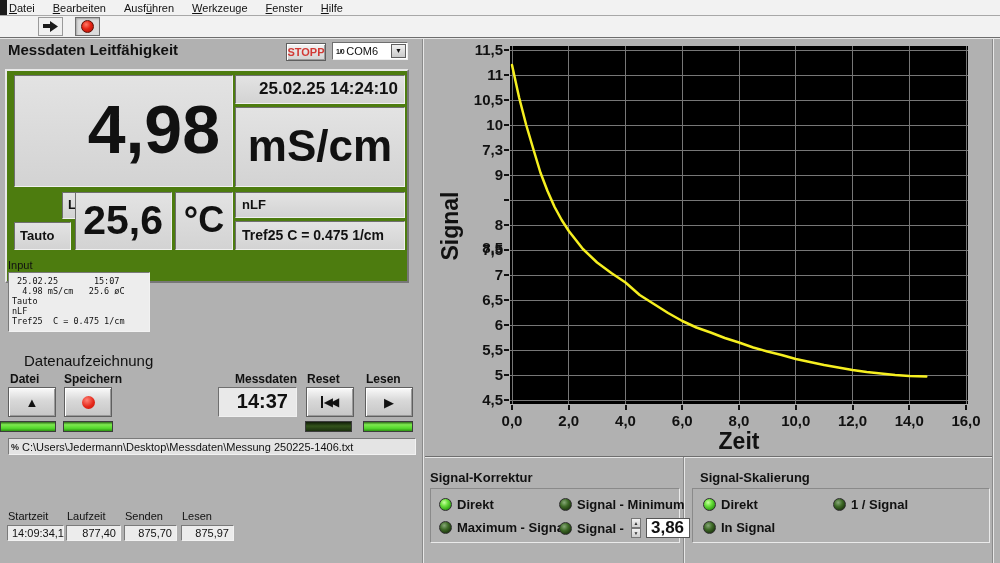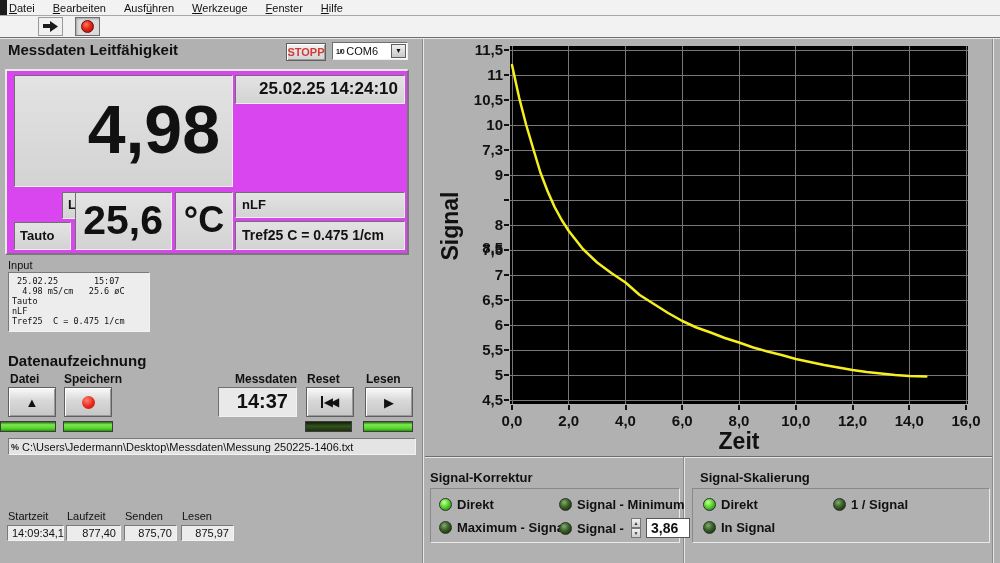--- a/index.html
+++ b/index.html
@@ -33,42 +33,42 @@
   .stop-btn { position:absolute; left:286px; top:43px; width:40px; height:18px;
     background:linear-gradient(180deg,#f5f5f5,#d2d2d2); border:1px solid #5f5f5f;
     box-shadow:inset 1px 1px 0 #fff, inset -1px -1px 0 #9c9c9c;
     color:#d23a35; font-size:11px; font-weight:bold; text-align:center; line-height:16px; cursor:pointer; }
   .combo { position:absolute; left:332px; top:42px; width:76px; height:18px; background:#fff;
     border:1px solid; border-color:#6f6f6f #efefef #efefef #6f6f6f; display:flex; align-items:center; }
   .io-glyph { font-size:7px; font-weight:bold; line-height:7px; padding:0 2px 0 3px; letter-spacing:-0.5px; }
   .combo-text { font-size:11px; flex:1; }
   .combo-arrow { width:15px; height:14px; margin-right:1px; border:1px solid #5f5f5f;
     background:linear-gradient(180deg,#f0f0f0,#c9c9c9); font-size:7px; line-height:12px; text-align:center; cursor:pointer; }
-  .frame { position:absolute; left:5px; top:69px; width:404px; height:186px;
-    border:2px solid; border-color:#e9e9e9 #777 #777 #e9e9e9; background:#d946ef; }
+  .frame { position:absolute; left:5px; top:69px; width:404px; height:214px;
+    border:2px solid; border-color:#e9e9e9 #777 #777 #e9e9e9; background:#4d7c0f; }
   .dispbox { position:absolute; background:linear-gradient(180deg,#e3e3e3,#d3d3d3);
     border:1px solid; border-color:#6f6f6f #f0f0f0 #f0f0f0 #6f6f6f; overflow:hidden; }
   .big-value { left:7px; top:4px; width:219px; height:112px; font-size:68px; font-weight:bold;
     text-align:right; line-height:106px; padding-right:12px; }
   .ts-box { left:228px; top:4px; width:170px; height:29px; font-size:17px; font-weight:bold;
     text-align:right; line-height:26px; padding-right:6px; }
   .unit-box { left:228px; top:36px; width:170px; height:80px; font-size:44px; font-weight:bold;
     text-align:center; line-height:76px; }
   .lf-box   { left:7px;  top:121px; width:57px; height:27px; font-size:13px; font-weight:bold; padding:4px 0 0 5px;margin-left:48px; }
   .tauto-box{ left:7px;  top:151px; width:57px; height:28px; font-size:13px; font-weight:bold; padding:5px 0 0 5px; }
   .temp-box { left:68px; top:121px; width:97px; height:58px; font-size:41px; font-weight:bold; text-align:right; line-height:54px; padding-right:8px; }
   .degc-box { left:168px; top:121px; width:58px; height:58px; font-size:36px; font-weight:bold; text-align:center; line-height:54px; }
   .nlf-box  { left:228px; top:121px; width:170px; height:26px; font-size:13px; font-weight:bold; padding:4px 0 0 6px; }
   .tref-box { left:228px; top:150px; width:170px; height:29px; font-size:14px; font-weight:bold; padding:5px 0 0 6px; }
   .input-label { position:absolute; left:8px; top:259px; font-size:11px; }
   .input-box { position:absolute; left:8px; top:272px; width:142px; height:60px;
     background:#ededed; border:1px solid; border-color:#7a7a7a #f2f2f2 #f2f2f2 #7a7a7a;
     font-family:"DejaVu Sans Mono","Liberation Mono",monospace; font-size:8.5px; line-height:10px;
     padding:3px 0 0 3px; white-space:pre; }
-  .rec-header { position:absolute; left:8px; top:352px; font-size:15px; font-weight:bold; }
+  .rec-header { position:absolute; left:24px; top:352px; font-size:15px; font-weight:normal; }
   .ctl-label { position:absolute; top:372px; font-size:12px; font-weight:bold; }
   .btn3d { position:absolute; top:387px; width:48px; height:30px;
     background:linear-gradient(180deg,#fafafa,#d8d8d8 45%,#c6c6c6); border:1px solid #5f5f5f;
     box-shadow:inset 1px 1px 0 #fff, inset -1px -1px 0 #999;
     display:flex; align-items:center; justify-content:center; cursor:pointer; }
   .tri-up { font-size:13px; line-height:13px; }
   .rec-dot { width:13px; height:13px; border-radius:50%;
     background:radial-gradient(circle at 38% 32%, #ff8276, #e5281a 55%, #c01306); }
   .rw-icon { font-size:12px; letter-spacing:-3px; font-weight:bold; padding-right:3px; border-left:2px solid #111; line-height:12px; padding-left:1px; }
   .play-icon { font-size:13px; line-height:13px; }
@@ -103,21 +103,21 @@
   .grp-box { position:absolute; top:488px; height:55px;
     border:1px solid; border-color:#8a8a8a #eaeaea #eaeaea #8a8a8a; }
   .opt { position:absolute; display:flex; align-items:center; gap:5px; font-size:13px; font-weight:bold; white-space:nowrap; cursor:pointer; }
   .led { width:13px; height:13px; border-radius:50%; border:1px solid #2e2e2e; flex:none; }
   .led.on  { background:radial-gradient(circle at 38% 32%, #c9ffa2 0%, #6ce23e 35%, #37a81a 70%, #1f7a0a 100%); }
   .led.off { background:radial-gradient(circle at 38% 32%, #87a878 0%, #3f6b28 40%, #244214 70%, #16300c 100%); }
   .spinner { width:10px; height:20px; display:flex; flex-direction:column; margin-left:2px; }
   .spin-btn { flex:1; border:1px solid #777; background:linear-gradient(180deg,#f2f2f2,#cfcfcf);
     font-size:5px; line-height:8px; text-align:center; cursor:pointer; color:#333; }
   .num-field { width:44px; height:20px; background:#fff; border:1px solid #555;
-    font-size:14px; font-weight:bold; line-height:18px; padding-left:4px; }
+    font-size:17px; font-weight:bold; line-height:18px; padding-left:4px; }
 </style>
 </head>
 <body>
 
 <div id="app">
 
   <div class="menubar">
     <div class="win-corner"></div>
     <div class="menu-item"><span></span><span class="u">D</span><span>atei</span></div>
     <div class="menu-item"><span></span><span class="u">B</span><span>earbeiten</span></div>
@@ -144,20 +144,21 @@
   <div class="stop-btn">STOPP</div>
   <div class="combo">
     <span class="io-glyph">1/0</span>
     <span class="combo-text">COM6</span>
     <span class="combo-arrow">▼</span>
   </div>
 
   <div class="frame">
     <div class="dispbox big-value">4,98</div>
     <div class="dispbox ts-box">25.02.25 14:24:10</div>
+    <div class="dispbox unit-box">mS/cm</div>
     <div class="dispbox lf-box">LF</div>
     <div class="dispbox tauto-box">Tauto</div>
     <div class="dispbox temp-box">25,6</div>
     <div class="dispbox degc-box">°C</div>
     <div class="dispbox nlf-box">nLF</div>
     <div class="dispbox tref-box">Tref25  C = 0.475 1/cm</div>
   </div>
 
   <div class="input-label">Input</div>
   <div class="input-box"> 25.02.25       15:07

